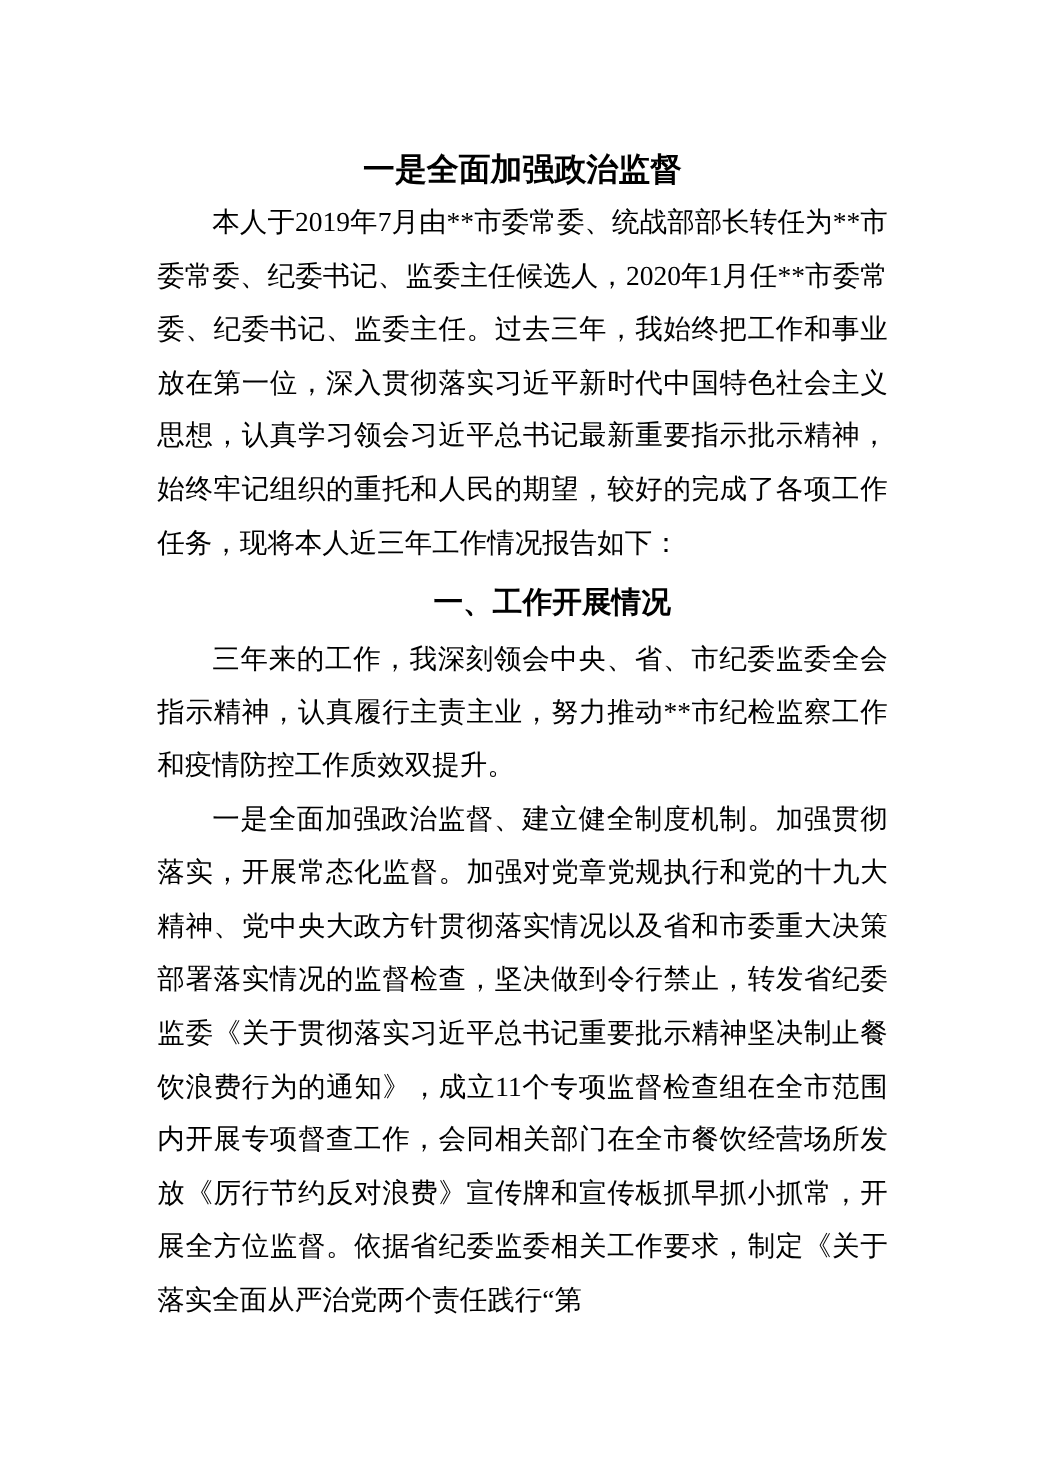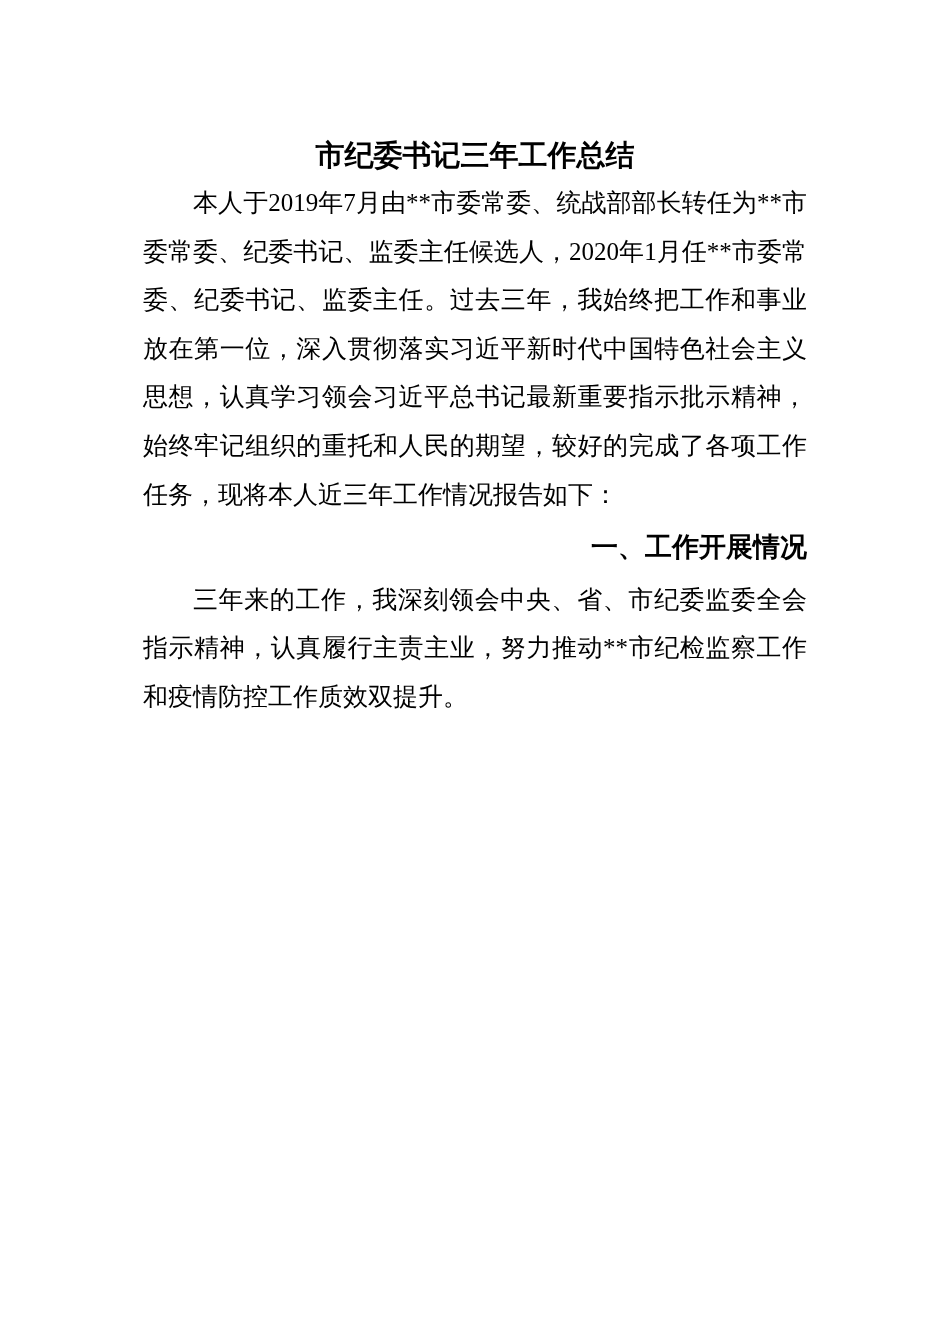--- a/index.html
+++ b/index.html
@@ -36,29 +36,30 @@
     color: #000000;
     word-break: break-all;
   }
   .heading {
     margin: 4px 0 4px 0;
     font-family: "Liberation Sans", sans-serif;
     font-weight: bold;
     font-size: 27px;
     line-height: 48.6px;
     text-indent: 2em;
-    text-align: right;
+    text-align: center;
     color: #000000;
   }
 </style>
 </head>
 <body>
 
 <div class="page">
-  <h1 class="doc-title">市纪委书记三年工作总结</h1>
+  <h1 class="doc-title">一是全面加强政治监督</h1>
 
   <p class="para">本人于2019年7月由**市委常委、统战部部长转任为**市委常委、纪委书记、监委主任候选人，2020年1月任**市委常委、纪委书记、监委主任。过去三年，我始终把工作和事业放在第一位，深入贯彻落实习近平新时代中国特色社会主义思想，认真学习领会习近平总书记最新重要指示批示精神，始终牢记组织的重托和人民的期望，较好的完成了各项工作任务，现将本人近三年工作情况报告如下：</p>
 
   <h2 class="heading">一、工作开展情况</h2>
 
   <p class="para">三年来的工作，我深刻领会中央、省、市纪委监委全会指示精神，认真履行主责主业，努力推动**市纪检监察工作和疫情防控工作质效双提升。</p>
 
+  <p class="para">一是全面加强政治监督、建立健全制度机制。加强贯彻落实，开展常态化监督。加强对党章党规执行和党的十九大精神、党中央大政方针贯彻落实情况以及省和市委重大决策部署落实情况的监督检查，坚决做到令行禁止，转发省纪委监委《关于贯彻落实习近平总书记重要批示精神坚决制止餐饮浪费行为的通知》，成立11个专项监督检查组在全市范围内开展专项督查工作，会同相关部门在全市餐饮经营场所发放《厉行节约反对浪费》宣传牌和宣传板抓早抓小抓常，开展全方位监督。依据省纪委监委相关工作要求，制定《关于落实全面从严治党两个责任践行“第</p>
 </div>
 
 </body></html>

